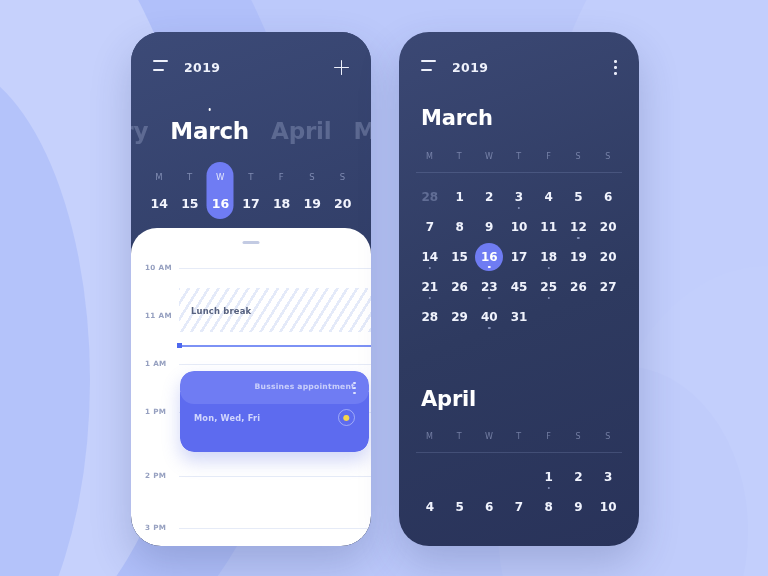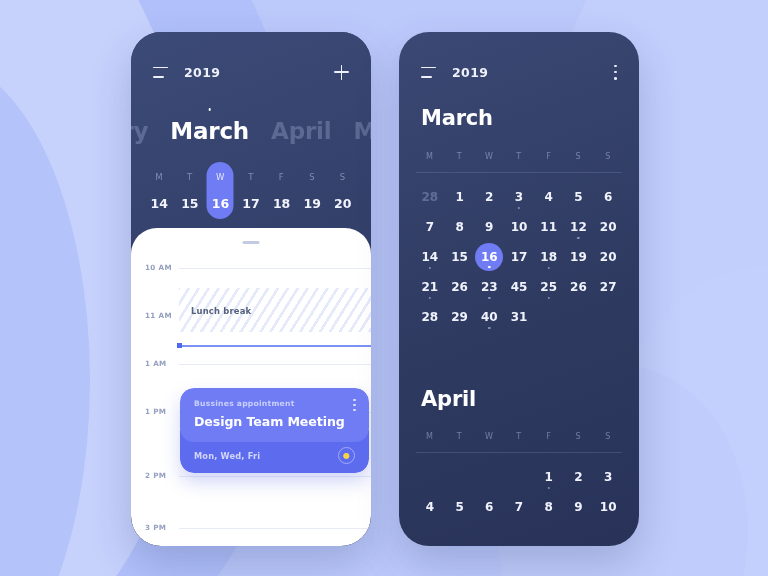--- a/index.html
+++ b/index.html
@@ -74,21 +74,21 @@
     position: absolute; left: 0; top: 0; right: 0; height: 210px;
     background: linear-gradient(160deg, #3c4a77 0%, #323f69 100%);
   }
 
   
   .topbar {
     position: absolute;
     left: 0; right: 0; top: 28px;
     height: 24px;
     display: flex;
-    align-items: center;
+    align-items: flex-start;
     padding: 0 22px;
   }
   .ham {
     width: 15px; height: 11px;
     display: flex; flex-direction: column; justify-content: space-between;
     cursor: pointer;
   }
   .ham i { display: block; height: 1.6px; background: #eef1fb; border-radius: 2px; }
   .ham i:last-child { width: 11px; }
   .year {
@@ -199,21 +199,21 @@
   .grabber {
     position: absolute;
     left: 50%; transform: translateX(-50%);
     top: 13px;
     width: 17px; height: 2.6px;
     border-radius: 2px;
     background: #c3cbe3;
   }
   .timeline {
     position: absolute;
-    left: 0; right: 0; top: 26px; bottom: 0;
+    left: 0; right: 0; top: 26px; bottom: 0; text-align: right;
   }
   .trow {
     position: absolute;
     left: 0; right: 0;
     height: 0;
   }
   .trow .tlabel {
     position: absolute;
     left: 14px; top: -5px;
     font-size: 7.2px;
@@ -263,21 +263,20 @@
     background: #4e68ee;
   }
 
   
   .event {
     position: absolute;
     left: 49px; right: 2px;
     border-radius: 14px;
     overflow: hidden;
     box-shadow: 0 9px 18px rgba(90,106,225,0.28);
-    margin-top: 17px;
   }
   .event-top {
     background: #6f7cf3;
     border-radius: 14px;
     padding: 11px 14px 13px 14px;
     position: relative;
     z-index: 2;
   }
   .event-cat {
     font-size: 7.6px;
@@ -297,21 +296,21 @@
     right: 13px; top: 11px;
     width: 3px; height: 12px;
     display: flex; flex-direction: column; justify-content: space-between;
     align-items: center;
     cursor: pointer;
   }
   .event-kebab i { width: 2.2px; height: 2.2px; border-radius: 50%; background: rgba(240,243,255,0.85); }
   .event-bot {
     background: #5d6bef;
     margin-top: -12px;
-    padding: 17px 14px 9px 14px;
+    padding: 17px 14px 26px 14px;
     border-radius: 0 0 14px 14px;
     position: relative;
     display: flex;
     align-items: center;
     z-index: 1;
   }
   .event-days {
     font-size: 8.2px;
     font-weight: bold;
     color: rgba(233,237,255,0.82);
@@ -503,21 +502,20 @@
         </div>
 
         <div class="event" style="top:117px;">
           <div class="event-top">
             <div class="event-kebab">
                 <i></i>
                 <i></i>
                 <i></i>
               </div>
             <div class="event-cat">Bussines appointment</div>
-            <div class="event-title">Design Team Meeting</div>
           </div>
           <div class="event-bot">
             <div class="event-days">Mon, Wed, Fri</div>
             <div class="sp"></div>
             <div class="badge">
               <span>●</span>
             </div>
           </div>
         </div>
       </div>

